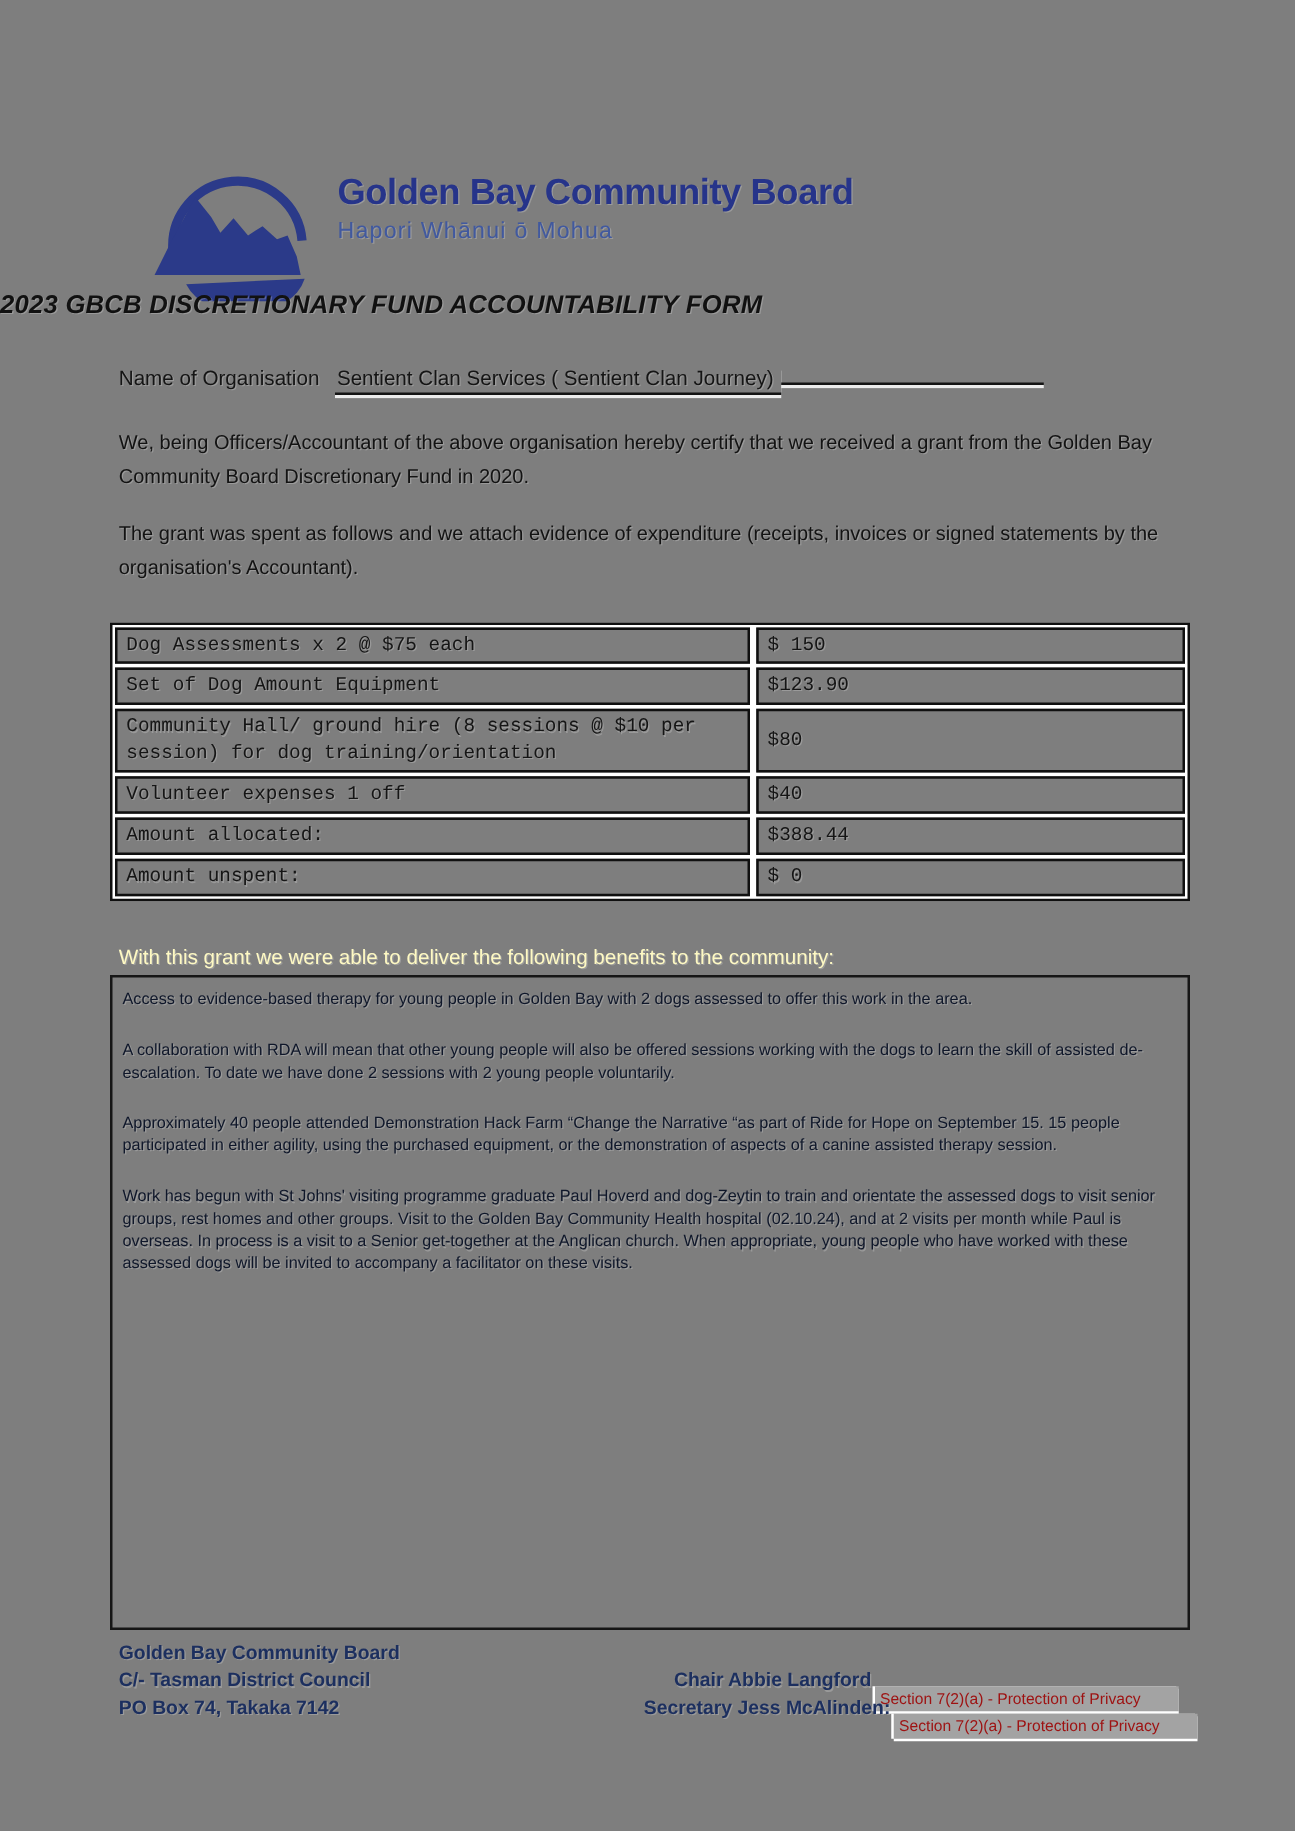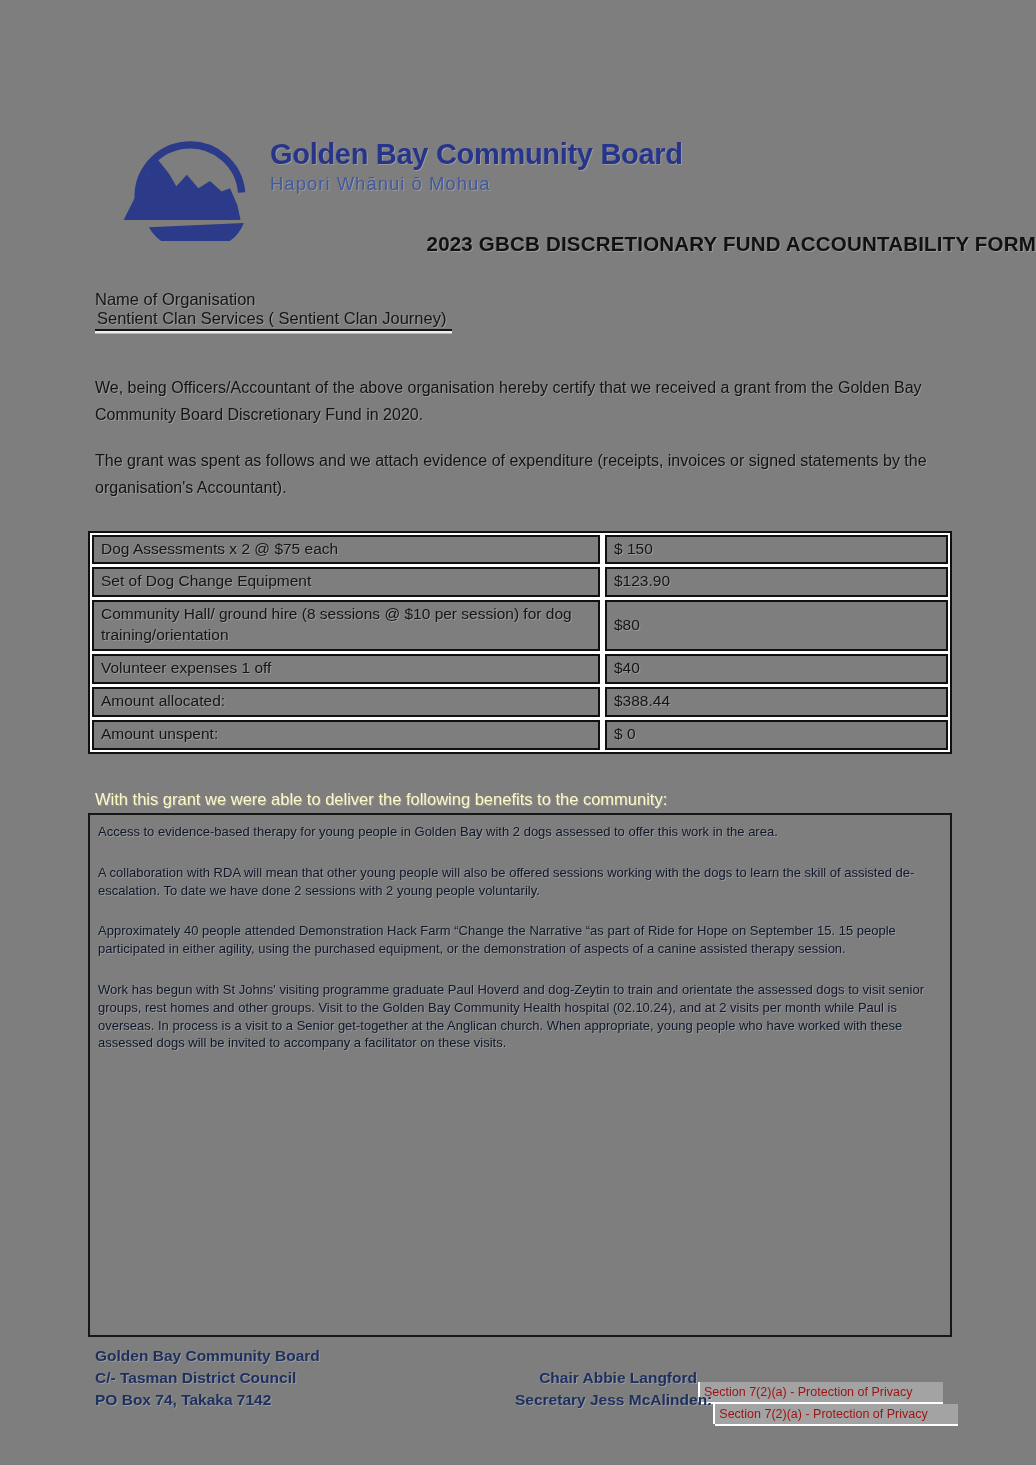--- a/index.html
+++ b/index.html
@@ -22,28 +22,28 @@
     font-size: 29px; font-weight: bold; color: #26348a;
     letter-spacing: -0.3px; line-height: 1.05;
   }
   .logo-sub {
     font-size: 18.5px; font-weight: normal; color: #41599f;
     letter-spacing: 1px; margin-top: 4px;
   }
 
   
   .form-title {
-    text-align: right; font-size: 20.5px; font-weight: bold;
-    letter-spacing: 0.2px; color: #111; margin-top: -6px;
+    text-align: left; font-size: 20.5px; font-weight: bold;
+    letter-spacing: 0.2px; color: #111; margin-top: -6px; font-style: italic;
   }
 
   
   .org-line {
     margin: 34px 0 0 95px; width: 740px;
-    display: flex; align-items: baseline; font-size: 16.5px; flex-direction: column;
+    display: flex; align-items: baseline; font-size: 16.5px;
   }
   .org-label { white-space: nowrap; padding-right: 12px; }
   .org-value {
     white-space: nowrap; padding: 0 6px 1px 2px;
     border-bottom: 2.5px solid #141414;
     box-shadow: 0 2.5px 0 rgba(255,255,255,0.85);
   }
   .org-fill {
     flex: 1 1 auto; border-bottom: 2.5px solid #141414;
     box-shadow: 0 2.5px 0 rgba(255,255,255,0.85); height: 18px;
@@ -55,21 +55,21 @@
     font-size: 16px; line-height: 1.68; color: #131313;
   }
   .para + .para { margin-top: 19px; }
 
   
   .exp-table {
     margin: 29px 0 0 88px; width: 864px;
     background: #ffffff; border: 2px solid #101010; padding: 2px;
     display: flex; flex-direction: column; gap: 3px;
   }
-  .exp-row { display: flex; gap: 5px; }
+  .exp-row { display: flex; gap: 5px; font-family: Liberation Mono, monospace; }
   .exp-cell {
     background: #7e7e7e; border: 2px solid #101010;
     font-size: 15.5px; padding: 2px 7px 3px 7px;
     display: flex; align-items: center; line-height: 1.35;
   }
   .exp-item { flex: 0 0 508px; }
   .exp-amount { flex: 1 1 auto; }
 
   
   .benefits-intro {
@@ -133,21 +133,21 @@
   <div class="para">The grant was spent as follows and we attach evidence of expenditure (receipts, invoices or signed statements by the organisation's Accountant).</div>
 
   <div class="exp-table">
 
       <div class="exp-row">
         <div class="exp-cell exp-item">Dog Assessments x 2 @ $75 each</div>
         <div class="exp-cell exp-amount">$ 150</div>
       </div>
 
       <div class="exp-row">
-        <div class="exp-cell exp-item">Set of Dog Change Equipment</div>
+        <div class="exp-cell exp-item">Set of Dog Amount Equipment</div>
         <div class="exp-cell exp-amount">$123.90</div>
       </div>
 
       <div class="exp-row">
         <div class="exp-cell exp-item">Community Hall/ ground hire (8 sessions @ $10 per session) for dog training/orientation</div>
         <div class="exp-cell exp-amount">$80</div>
       </div>
 
       <div class="exp-row">
         <div class="exp-cell exp-item">Volunteer expenses 1 off</div>

